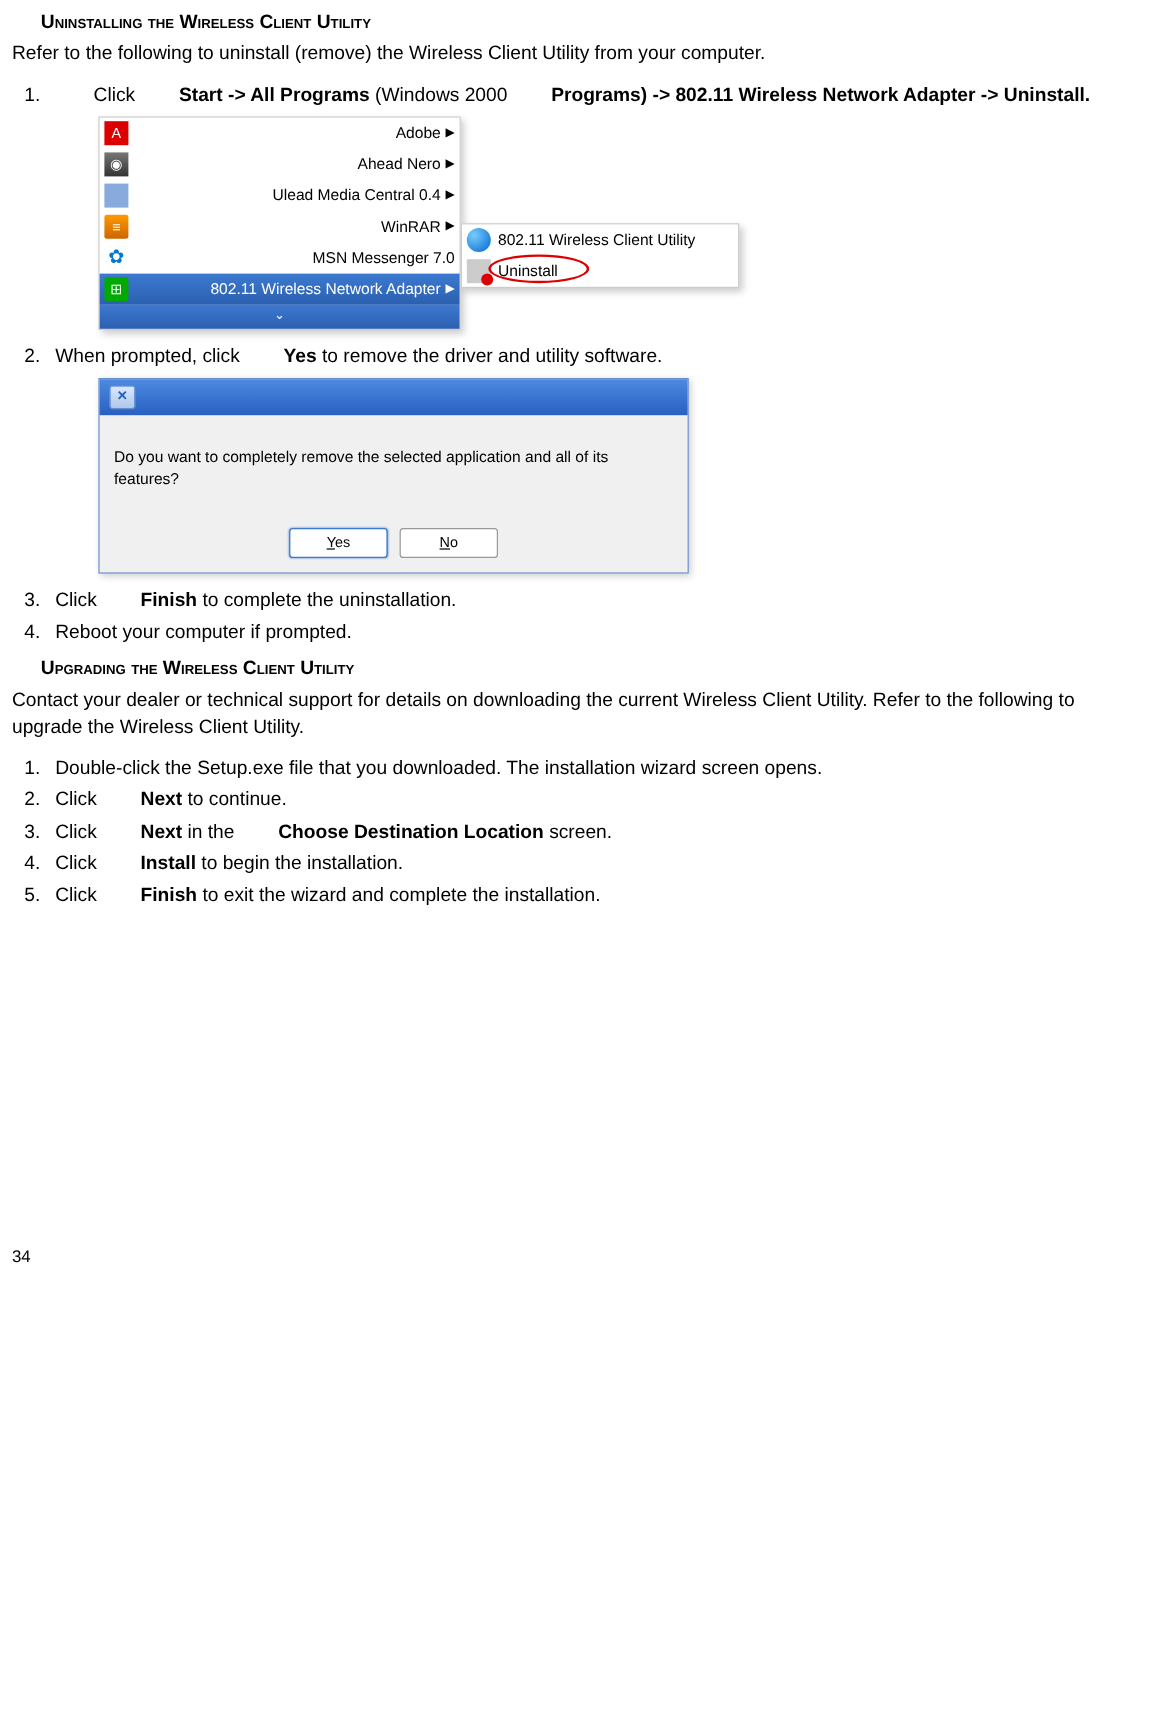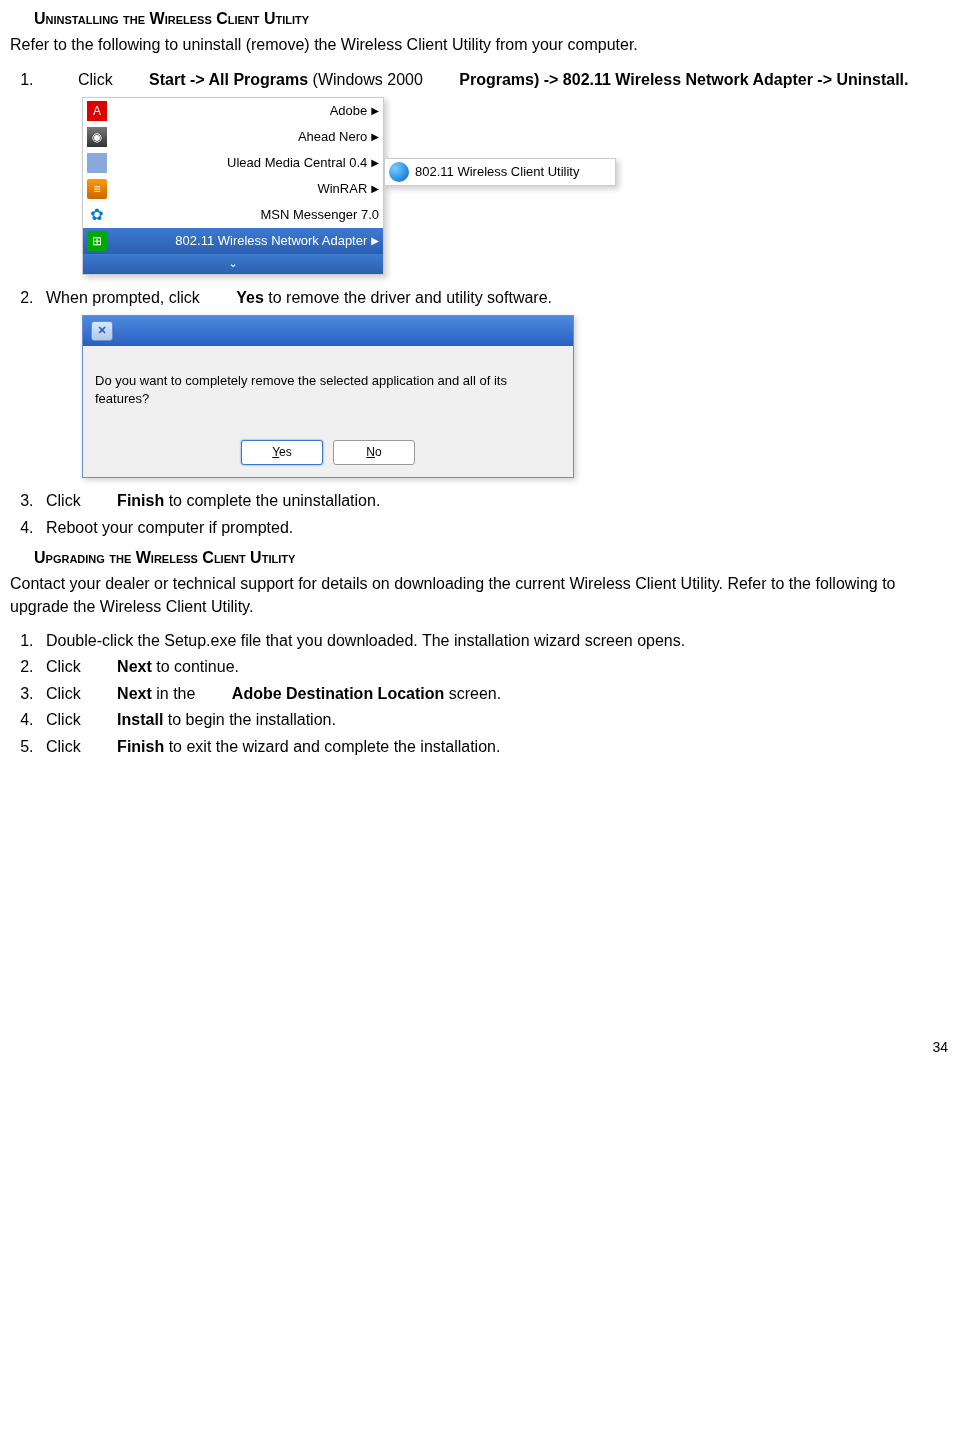--- a/index.html
+++ b/index.html
@@ -82,21 +82,21 @@
       font-size: 11px;
       color: #fff;
       background: linear-gradient(to bottom, #3c7ad0, #2b5fb0);
     }
     .submenu {
       width: 230px;
       border: 1px solid #ccc;
       box-shadow: 3px 3px 6px rgba(0,0,0,0.2);
       background: #fff;
       font-size: 13px;
-      margin-top: 61px;
+      margin-top: 89px;
     }
     .submenu-item {
       display: flex;
       align-items: center;
       padding: 3px 4px;
       position: relative;
     }
     .globe-icon {
       width: 20px; height: 20px; margin-right: 6px;
       background: radial-gradient(circle at 30% 30%, #7cf, #06c);
@@ -170,21 +170,21 @@
       background: #fff;
       border: 1px solid #999;
       border-radius: 3px;
       font-size: 12px;
     }
     .dialog-btn.focused {
       border: 1px solid #3c7ad0;
       box-shadow: 0 0 2px #3c7ad0;
     }
     .page-number {
-      text-align: right;
+      text-align: left;
       font-size: 14px;
       margin-top: 280px;
     }
     u { text-decoration: underline; }
   </style>
 </head>
 <body>
 
 <div class="section-heading">Uninstalling the Wireless Client Utility</div>
 <div class="body-text">Refer to the following to uninstall (remove) the Wireless Client Utility from your computer.</div>
@@ -224,20 +224,25 @@
           <span class="menu-label">802.11 Wireless Network Adapter</span>
           <span class="menu-arrow">▶</span>
         </div>
         <div class="menu-expand">⌄</div>
       </div>
       <div class="submenu">
         <div class="submenu-item">
           <span class="globe-icon"></span>
           <span>802.11 Wireless Client Utility</span>
         </div>
+        <div class="submenu-item">
+          <span class="uninstall-icon"></span>
+          <span>Uninstall</span>
+          <span class="red-circle"></span>
+        </div>
       </div>
     </div>
   </li>
   <li>
     <span>When prompted, click </span><span class="bold">Yes</span><span> to remove the driver and utility software.</span>
     <div class="dialog-screenshot">
       <div class="dialog-title">
         <span class="dialog-close">✕</span>
       </div>
       <div class="dialog-body">Do you want to completely remove the selected application and all of its features?</div>
@@ -255,21 +260,21 @@
 
 <div class="section-heading">Upgrading the Wireless Client Utility</div>
 <div class="body-text">Contact your dealer or technical support for details on downloading the current Wireless Client Utility. Refer to the following to upgrade the Wireless Client Utility.</div>
 
 <ol>
   <li>Double-click the Setup.exe file that you downloaded. The installation wizard screen opens.</li>
   <li>
     <span>Click </span><span class="bold">Next</span><span> to continue.</span>
   </li>
   <li>
-    <span>Click </span><span class="bold">Next</span><span> in the </span><span class="bold">Adobe Destination Location</span><span> screen.</span>
+    <span>Click </span><span class="bold">Next</span><span> in the </span><span class="bold">Choose Destination Location</span><span> screen.</span>
   </li>
   <li>
     <span>Click </span><span class="bold">Install</span><span> to begin the installation.</span>
   </li>
   <li>
     <span>Click </span><span class="bold">Finish</span><span> to exit the wizard and complete the installation.</span>
   </li>
 </ol>
 
 <div class="page-number">34</div>

